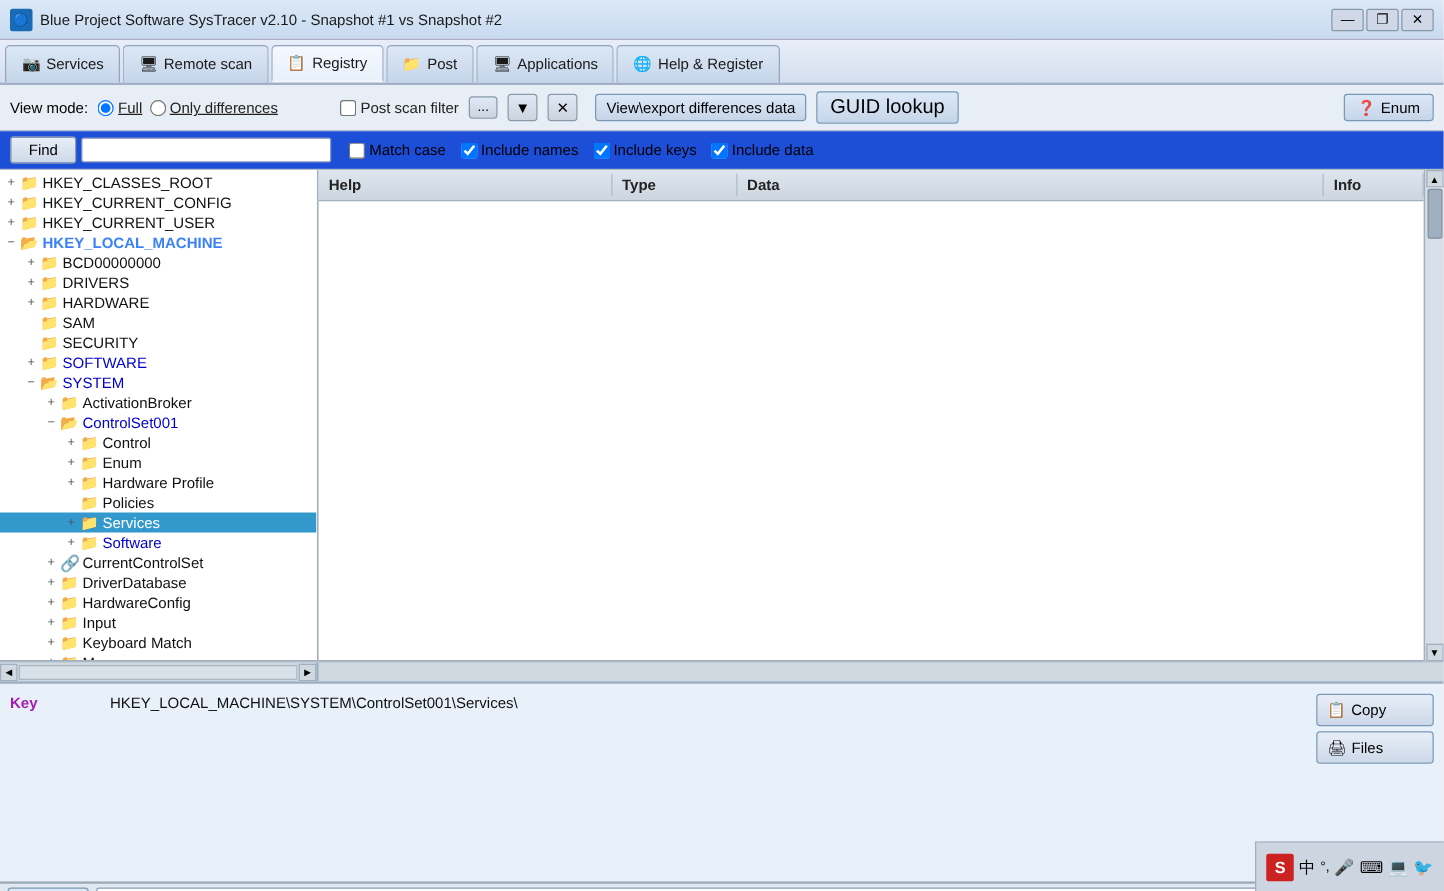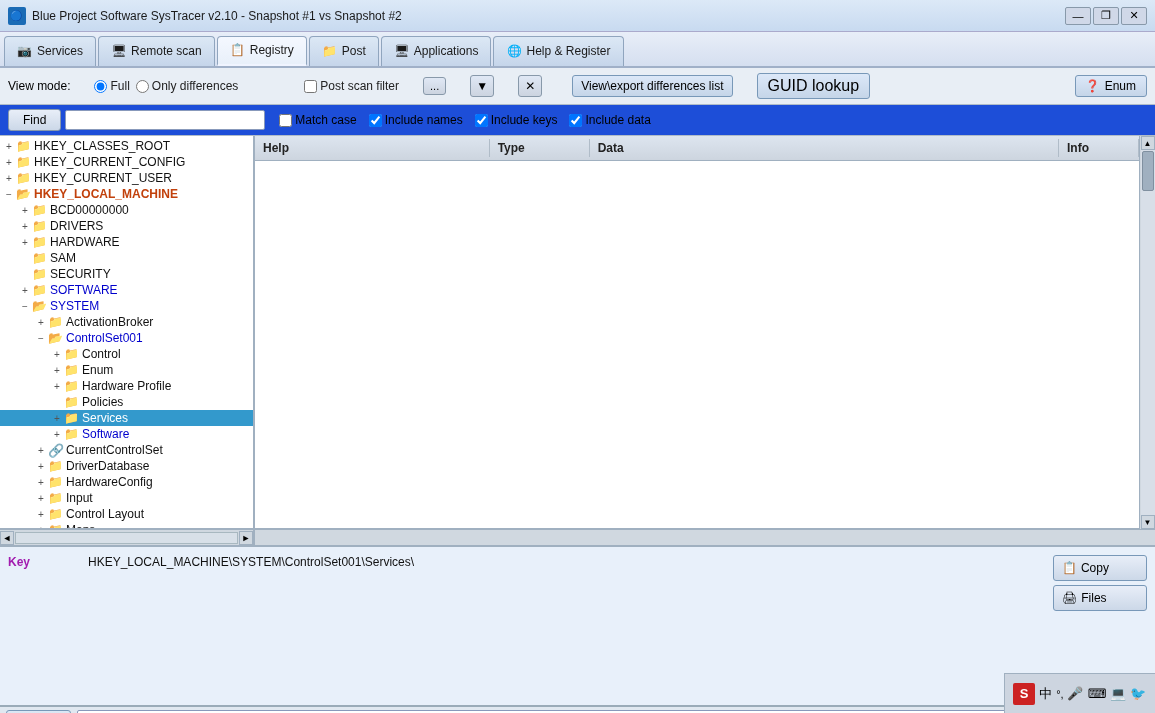--- a/index.html
+++ b/index.html
@@ -53,25 +53,25 @@
     }
     .tab-icon { width: 16px; height: 16px; display: inline-flex; align-items: center; justify-content: center; }
 
     
     .options-bar {
       background: #e8eef5;
       border-bottom: 1px solid #b0bcc8;
       padding: 5px 8px;
       display: flex;
       align-items: center;
-      gap: 24px;
+      gap: 8px;
     }
     .options-bar label { font-size: 12px; color: #222; }
     .radio-group { display: flex; align-items: center; gap: 6px; }
-    .radio-opt { display: flex; align-items: center; gap: 3px; cursor: pointer; }
+    .radio-opt { display: flex; align-items: center; gap: 3px; cursor: pointer; text-decoration: underline; }
 
     
     .action-bar {
       background: #1d4ed8;
       border-bottom: 1px solid #b0bcc8;
       padding: 4px 8px;
       display: flex;
       align-items: center;
       gap: 4px;
     }
@@ -295,21 +295,21 @@
     <input type="checkbox" style="">
     <span>Post scan filter</span>
   </label>
   <button class="small-btn">...</button>
   <button class="icon-btn">
     <span>▼</span>
   </button>
   <button class="icon-btn">
     <span>✕</span>
   </button>
-  <button class="view-export-btn">View\export differences list</button>
+  <button class="view-export-btn">View\export differences data</button>
   <button class="guid-btn">GUID lookup</button>
   <button class="help-btn" style="margin-left:auto;">
     <span>❓</span>
     <span>Enum</span>
   </button>
 </div>
 
 <div class="action-bar">
   <button class="find-btn">Find</button>
   <input class="find-input" type="text" style="">
@@ -362,21 +362,21 @@
               <span style="color:#f0c040;">📁</span>
             </span>
           <span>HKEY_CURRENT_USER</span>
         </div>
 
         <div class="tree-item" style="padding-left:2px;">
           <span class="tree-expand">−</span>
           <span class="tree-folder">
               <span style="color:#6090e0;">📂</span>
             </span>
-          <span style="color:#c2410c;font-weight:bold;">HKEY_LOCAL_MACHINE</span>
+          <span style="color:#3b82f6;font-weight:bold;">HKEY_LOCAL_MACHINE</span>
         </div>
 
         <div class="tree-item" style="padding-left:18px;">
           <span class="tree-expand">+</span>
           <span class="tree-folder">
               <span style="color:#f0c040;">📁</span>
             </span>
           <span>BCD00000000</span>
         </div>
 
@@ -522,21 +522,21 @@
               <span style="color:#f0c040;">📁</span>
             </span>
           <span>Input</span>
         </div>
 
         <div class="tree-item" style="padding-left:34px;">
           <span class="tree-expand">+</span>
           <span class="tree-folder">
               <span style="color:#f0c040;">📁</span>
             </span>
-          <span>Control Layout</span>
+          <span>Keyboard Match</span>
         </div>
 
         <div class="tree-item" style="padding-left:34px;">
           <span class="tree-expand">+</span>
           <span class="tree-folder">
               <span style="color:#f0c040;">📁</span>
             </span>
           <span>Maps</span>
         </div>
 

